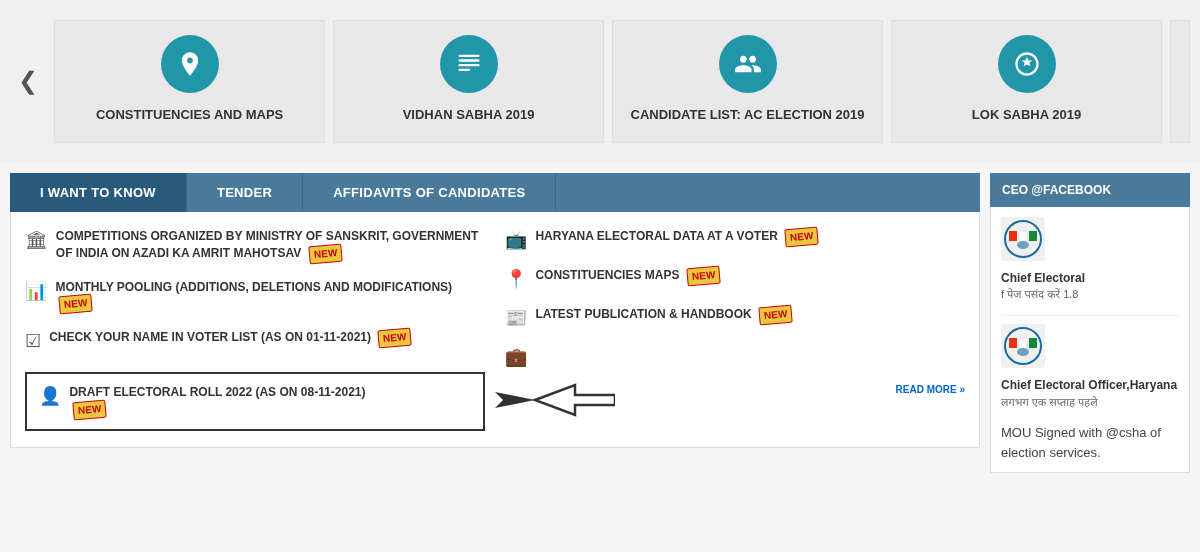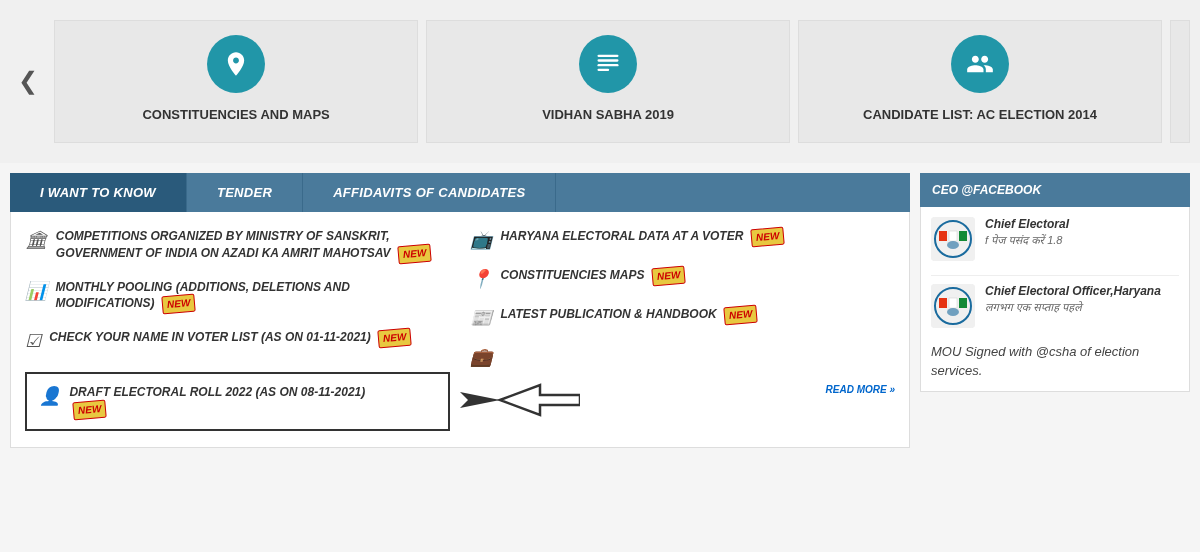--- a/index.html
+++ b/index.html
@@ -51,21 +51,20 @@
       font-size: 13px;
       color: #333;
       line-height: 1.3;
     }
 
     
     .main-content {
       display: flex;
       gap: 0;
       padding: 10px 10px 0;
-      font-style: italic;
     }
 
     
     .left-section {
       flex: 1;
       min-width: 0;
     }
 
     
     .tabs {
@@ -162,21 +161,21 @@
       color: #0066cc;
       font-size: 10px;
       font-weight: bold;
       text-align: right;
       cursor: pointer;
       margin-top: 8px;
     }
 
     
     .right-sidebar {
-      width: 270px;
+      width: 200px;
       flex-shrink: 0;
       margin-left: 10px;
     }
     .sidebar-header {
       background: #4a7a9b;
       color: white;
       font-size: 12px;
       font-weight: bold;
       padding: 10px 12px;
     }
@@ -184,20 +183,21 @@
       background: white;
       border: 1px solid #ddd;
       border-top: none;
       padding: 10px;
     }
     .fb-item {
       display: flex;
       gap: 10px;
       margin-bottom: 14px;
       align-items: flex-start;
+      flex-direction: column;
     }
     .fb-avatar {
       width: 44px;
       height: 44px;
       flex-shrink: 0;
       border-radius: 4px;
       overflow: hidden;
       background: #f0f0f0;
       display: flex;
       align-items: center;
@@ -250,23 +250,32 @@
     </div>
     <div class="nav-card-label">VIDHAN SABHA 2019</div>
   </div>
 
   <div class="nav-card">
     <div class="nav-card-icon">
       <svg width="28" height="28" viewBox="0 0 24 24" fill="white">
         <path d="M16 11c1.66 0 2.99-1.34 2.99-3S17.66 5 16 5c-1.66 0-3 1.34-3 3s1.34 3 3 3zm-8 0c1.66 0 2.99-1.34 2.99-3S9.66 5 8 5C6.34 5 5 6.34 5 8s1.34 3 3 3zm0 2c-2.33 0-7 1.17-7 3.5V19h14v-2.5c0-2.33-4.67-3.5-7-3.5zm8 0c-.29 0-.62.02-.97.05 1.16.84 1.97 1.97 1.97 3.45V19h6v-2.5c0-2.33-4.67-3.5-7-3.5z"></path>
       </svg>
     </div>
-    <div class="nav-card-label">CANDIDATE LIST: AC ELECTION 2014</div>
-  </div>
-
+    <div class="nav-card-label">CANDIDATE LIST: AC ELECTION 2019</div>
+  </div>
+
+  <div class="nav-card">
+    <div class="nav-card-icon">
+      <svg width="28" height="28" viewBox="0 0 24 24" fill="white">
+        <path d="M12 2C6.48 2 2 6.48 2 12s4.48 10 10 10 10-4.48 10-10S17.52 2 12 2zm0 18c-4.42 0-8-3.58-8-8s3.58-8 8-8 8 3.58 8 8-3.58 8-8 8z"></path>
+        <path d="M12 6l1.5 3h3l-2.5 2 1 3L12 12.5 9 14l1-3-2.5-2h3z"></path>
+      </svg>
+    </div>
+    <div class="nav-card-label">LOK SABHA 2019</div>
+  </div>
 
   <div style="width:20px; background:#e8e8e8; border:1px solid #ddd;"></div>
 </div>
 
 <div class="main-content">
   <div class="left-section">
 
     <div class="tabs">
       <div class="tab active">I WANT TO KNOW</div>
       <div class="tab">TENDER</div>

